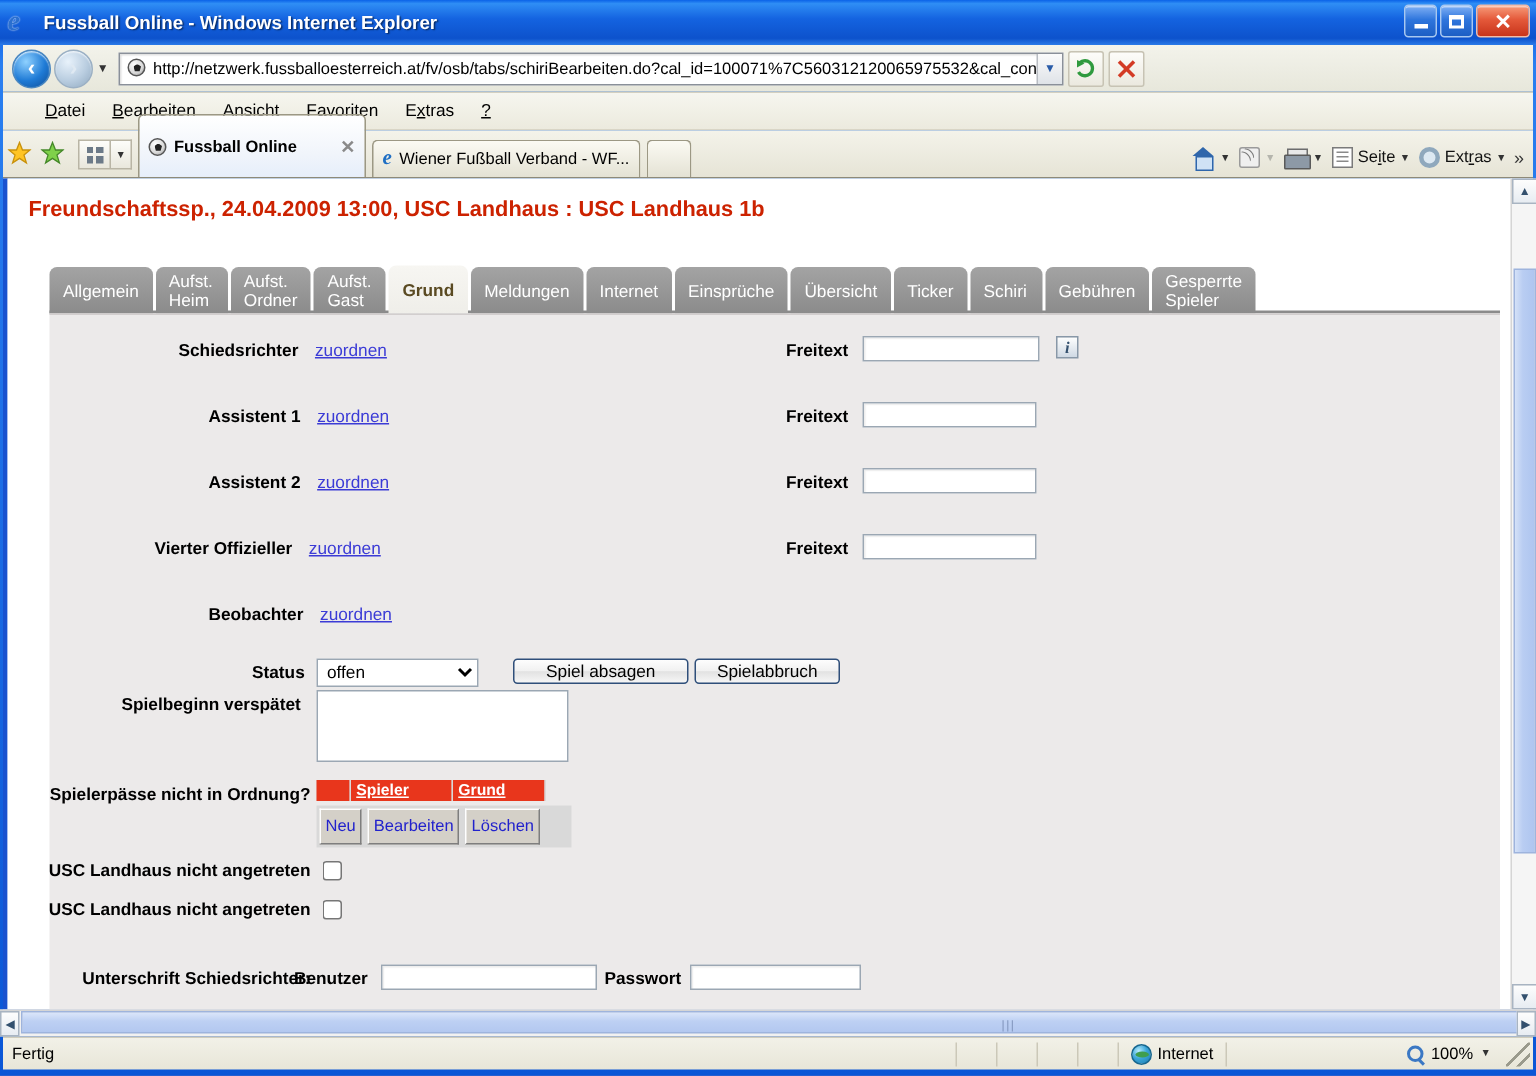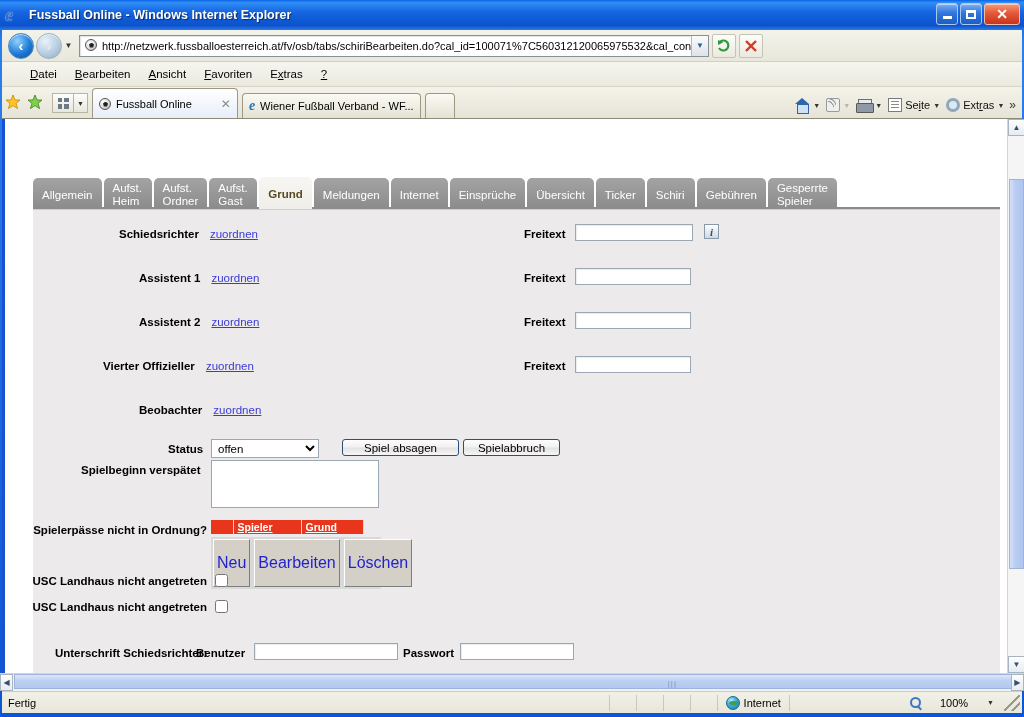--- a/index.html
+++ b/index.html
@@ -179,21 +179,22 @@
             font-size:7px; color:#333;}
   .btab {
     height: 25px; margin-left: 4px; padding: 0 6px;
     display:flex; align-items:center; gap:5px;
     border: 1px solid #9c9884; border-bottom: none;
     border-radius: 4px 4px 0 0;
     font-size: 11px; color:#000; white-space: nowrap;
   }
   .btab.active {
     background: linear-gradient(to bottom,#ffffff 0%,#f1f5fb 60%,#e6eefa 100%);
-    height: 30px;
+    height: 42px;
+    font-weight: bold;
   }
   .btab.inactive {
     background: linear-gradient(to bottom,#fbfaf3 0%,#e4e2d4 100%);
   }
   .btab.blank { width: 30px; padding:0; }
   .btab .x { color:#8a8a8a; font-size:12px; margin-left:24px; }
   .ie-small {
     font-family:"Liberation Serif", serif; font-style:italic; font-weight:bold;
     color:#1f6fc4; font-size:14px; line-height:14px;
   }
@@ -298,21 +299,21 @@
   }
   table.pass th {
     background:#e8361c; color:#ffffff; font-weight:bold; font-size:10.5px;
     text-decoration:underline; text-align:left;
     padding:1px 4px; border-right:1px solid #d9d9d9;
   }
   table.pass th.blank { width:22px; text-decoration:none; }
   .passbtns { display:flex; gap:4px; padding:2px 2px; background:#d9d9d9; }
   .minibtn {
     border:1px solid #7e7e7e; border-top-color:#fefefe; border-left-color:#fefefe;
-    background:#d4d0c8; color:#2222cc; font-size:16px; padding:16px 3px;
+    background:#d4d0c8; color:#2222cc; font-size:11px; padding:4px 3px;
     font-family:"Liberation Sans",sans-serif; line-height:14px; cursor:pointer;
   }
   input.cb {
     width:13px;height:13px; margin:0;
   }
   #vscroll {
     position:absolute; right:0; top:119px; width:17px; height:554px;
     background:#f5f5f5; border-left:1px solid #d5d5d5;
   }
   .sb-btn {
@@ -348,21 +349,21 @@
     font-size:11px; color:#000;justify-content:flex-end;
   }
   #status-text { padding-left:6px; }
   .sb-sep { width:1px; height:16px; background:#cbc8b8; }
   #sb-zone { display:flex; align-items:center; gap:4px; padding:0 8px;}
   .globe { width:14px;height:14px;border-radius:50%;
     background: radial-gradient(circle at 35% 30%, #b8ecff 0%, #3ba6d8 45%, #1b7bb0 100%);
     border:1px solid #17678f; position:relative;}
   .globe:after{content:"";position:absolute;left:2px;top:4px;width:9px;height:4px;
     background:#3f9e4e; border-radius:50%;}
-  #sb-zoom { display:flex; align-items:center; gap:19px; padding:0 8px;}
+  #sb-zoom { display:flex; align-items:center; gap:5px; padding:0 8px;}
   .mag { width:11px;height:11px;border:2px solid #3b78c4;border-radius:50%;position:relative;}
   .mag:after{content:"";position:absolute;right:-3px;bottom:-3px;width:5px;height:2px;
     background:#3b78c4;transform:rotate(45deg);}
   .grow { flex:1 1 auto; }
   .resizer {
     width:16px;height:16px;margin-left:2px;margin-right:2px;
     background:
       linear-gradient(135deg, transparent 45%, #9a9a8c 45%, #9a9a8c 55%, transparent 55%),
       linear-gradient(135deg, transparent 70%, #9a9a8c 70%, #9a9a8c 80%, transparent 80%);
   }
@@ -479,20 +480,21 @@
         <span>Ext<u>r</u>as</span>
         <span class="c">▼</span>
       </div>
       <div style="font-size:12px;color:#333;padding:0 2px">»</div>
     </div>
   </div>
 
   <div id="content">
     <div id="page">
 
+      <div id="page-title">Freundschaftssp., 24.04.2009 13:00, USC Landhaus : USC Landhaus 1b</div>
 
       <div id="apptab-underline"></div>
 
       <div id="apptabs">
         <div class="atab">
           <span>Allgemein</span>
         </div>
         <div class="atab two">
           <span>Aufst.</span>
           <span>Heim</span>

